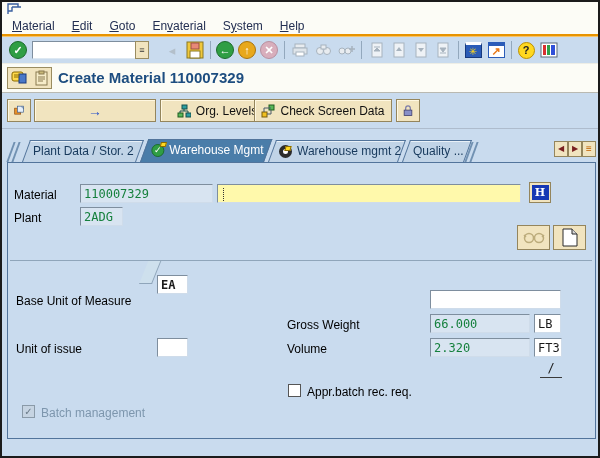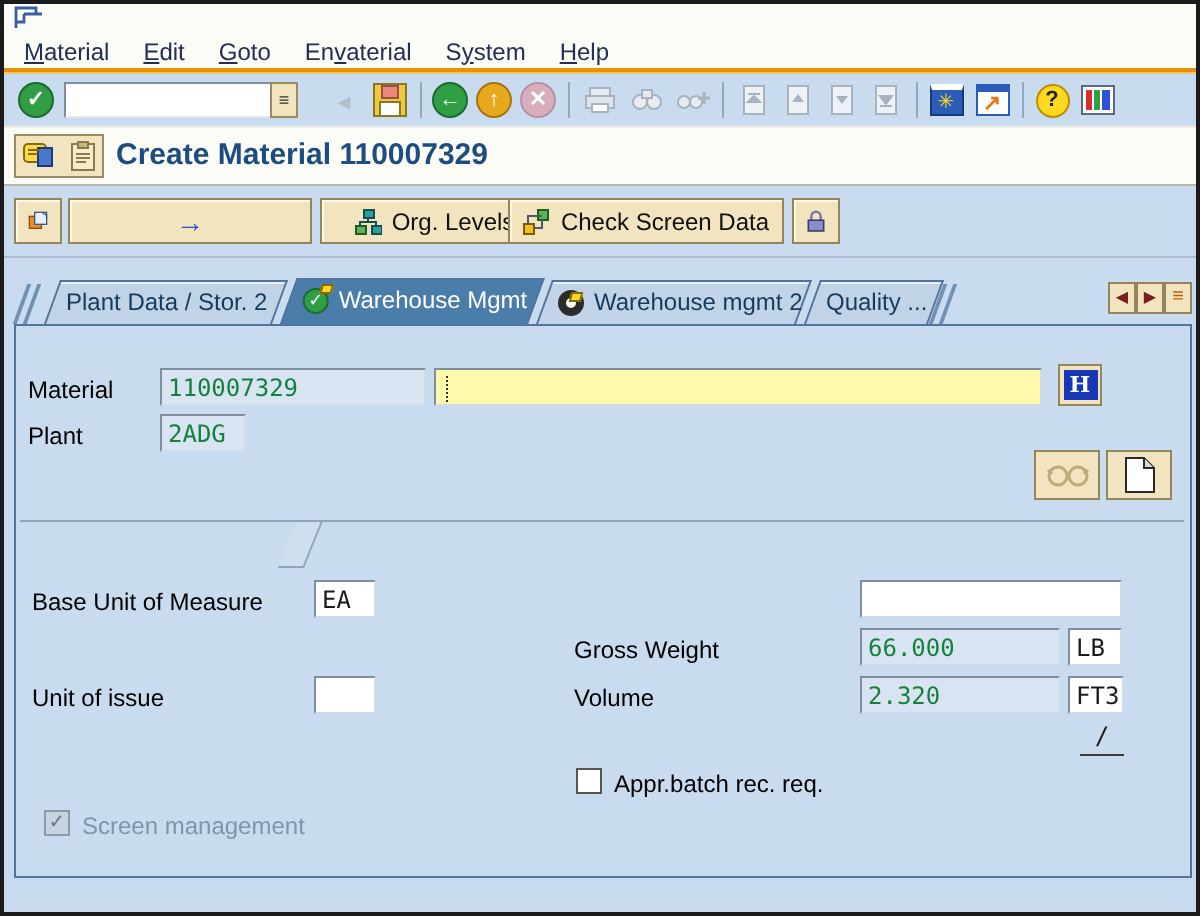--- a/index.html
+++ b/index.html
@@ -303,37 +303,37 @@
     <svg width="16" height="19" viewBox="0 0 16 19">
         <path d="M1 1h9l5 5v12H1z" fill="#ffffff" stroke="#2a2a2a"></path>
         <path d="M10 1v5h5" fill="#d8d8d8" stroke="#2a2a2a"></path>
       </svg>
   </div>
 
   <div class="abs frame-line"></div>
   <div class="abs gd-cap"></div>
 
   <div class="lbl" style="left:14px;top:292px;">Base Unit of Measure</div>
-  <div class="fld f-white" style="left:155px;top:288px;width:31px;">EA</div>
+  <div class="fld f-white" style="left:155px;top:273px;width:31px;font-weight:bold;">EA</div>
 
   <div class="fld f-white" style="left:428px;top:288px;width:131px;"></div>
 
   <div class="lbl" style="left:285px;top:316px;">Gross Weight</div>
   <div class="fld f-disp" style="left:428px;top:312px;width:100px;">66.000</div>
   <div class="fld f-white" style="left:532px;top:312px;width:27px;">LB</div>
 
   <div class="lbl" style="left:14px;top:340px;">Unit of issue</div>
   <div class="fld f-white" style="left:155px;top:336px;width:31px;"></div>
 
   <div class="lbl" style="left:285px;top:340px;">Volume</div>
   <div class="fld f-disp" style="left:428px;top:336px;width:100px;">2.320</div>
   <div class="fld f-white" style="left:532px;top:336px;width:28px;">FT3</div>
 
   <div class="slashfld">/</div>
 
   <div class="cb" style="left:286px;top:382px;"></div>
   <div class="lbl" style="left:305px;top:383px;">Appr.batch rec. req.</div>
 
   <div class="cb disabled" style="left:20px;top:403px;">✓</div>
-  <div class="lbl lbl-dim" style="left:39px;top:404px;">Screen management</div>
+  <div class="lbl lbl-dim" style="left:39px;top:404px;">Batch management</div>
 
   <div class="abs statusbar"></div>
 </div>
 
 </body></html>

